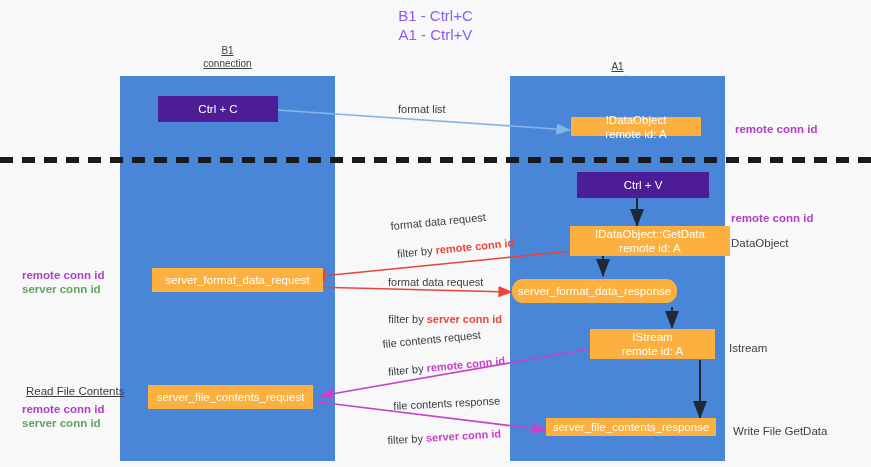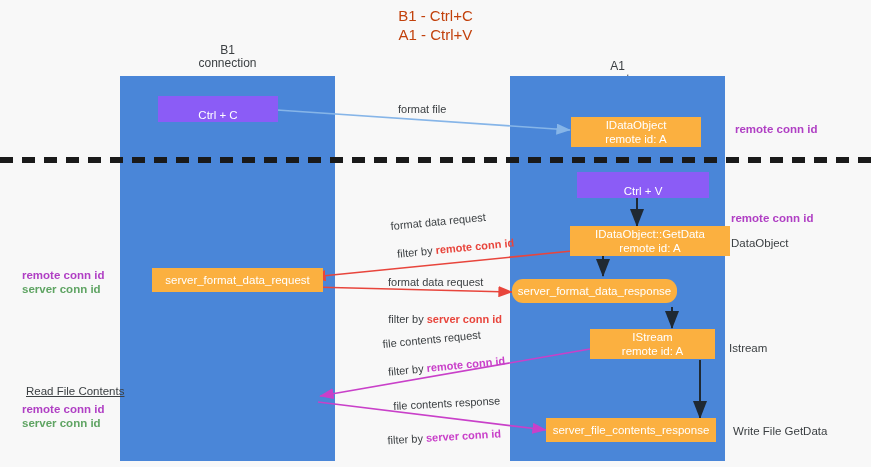--- a/index.html
+++ b/index.html
@@ -14,32 +14,33 @@
     font-family: "Liberation Sans", sans-serif;
     overflow: hidden;
   }
   .abs { position: absolute; }
 
   
   #title {
     left: 0; top: 6px; width: 871px;
     text-align: center;
     font-size: 15px;
-    color: #c2410c;
+    color: #8b5cf6;
     line-height: 19px;
     white-space: pre;
   }
 
   
   .col-header {
     text-align: center;
-    font-size: 12px;
+    font-size: 10px;
     color: #3c4043;
     line-height: 13px;
     white-space: pre;
+    text-decoration: underline;
   }
   #hdr-b1 { left: 120px; top: 44px; width: 215px; }
   #hdr-a1 { left: 510px; top: 60px; width: 215px; }
 
   
   .lane {
     background: #4a86d8;
   }
   #lane-b1 { left: 120px; top: 76px; width: 215px; height: 385px; }
   #lane-a1 { left: 510px; top: 76px; width: 215px; height: 385px; }
@@ -57,21 +58,21 @@
     display: flex;
     flex-direction: column;
     align-items: center;
     justify-content: center;
     color: #ffffff;
     font-size: 11.5px;
     line-height: 14px;
     text-align: center;
     white-space: pre;
   }
-  .node.green { background: #8b5cf6; justify-content: flex-end; }
+  .node.green { background: #4c1d95; }
   .node.orange { background: #fbb champion; }
   .node.orange { background: #fbb040; }
   .node .l2 { font-size: 11.5px; }
 
   
   .side-note {
     font-size: 11.5px;
     line-height: 14px;
     white-space: pre;
     color: #3c4043;
@@ -145,21 +146,21 @@
 
     <line x1="318" y1="402" x2="546" y2="430" stroke="#c940c9" stroke-width="1.6" marker-end="url(#ah-mag)"></line>
 
     <line x1="700" y1="360" x2="700" y2="418" stroke="#1f2933" stroke-width="2" marker-end="url(#ah-dark)"></line>
   </svg>
 
   <div class="abs node green" style="left:158px; top:96px; width:120px; height:26px;">
     <span>Ctrl + C</span>
   </div>
 
-  <div class="abs node orange" style="left:571px; top:117px; width:130px; height:30px;">
+  <div class="abs node orange" style="left:571px; top:117px; width:130px; height:19px;">
     <span>IDataObject</span>
     <span class="l2">remote id: A</span>
   </div>
 
   <div class="abs node green" style="left:577px; top:172px; width:132px; height:26px;">
     <span>Ctrl + V</span>
   </div>
 
   <div class="abs node orange" style="left:570px; top:226px; width:160px; height:30px;">
     <span>IDataObject::GetData</span>
@@ -172,28 +173,31 @@
 
   <div class="abs node orange" style="left:512px; top:279px; width:165px; height:24px;border-radius:11px;">
     <span>server_format_data_response</span>
   </div>
 
   <div class="abs node orange" style="left:590px; top:329px; width:125px; height:30px;">
     <span>IStream</span>
     <span class="l2">remote id: A</span>
   </div>
 
-
-  <div class="abs node orange" style="left:546px; top:418px; width:170px; height:24px;">
+  <div class="abs node orange" style="left:148px; top:385px; width:165px; height:24px;">
+    <span>server_file_contents_request</span>
+  </div>
+
+  <div class="abs node orange" style="left:546px; top:418px; width:170px; height:18px;">
     <span>server_file_contents_response</span>
   </div>
 
   <div class="abs" id="divider"></div>
 
-  <div class="abs edge-label" style="left:398px; top:102px;">format file</div>
+  <div class="abs edge-label" style="left:398px; top:102px;">format list</div>
 
   <div class="abs edge-label" style="left:390px; top:219px; transform: rotate(-5.5deg);">format data request</div>
   <div class="abs edge-label" style="left:383px; top:234px; transform: rotate(-5.5deg);">
     <span>filter by </span><span class="lbl-red">remote conn id</span>
   </div>
 
   <div class="abs edge-label" style="left:388px; top:275px;">format data request</div>
   <div class="abs edge-label" style="left:376px; top:298px;">
     <span>filter by </span><span class="lbl-red">server conn id</span>
   </div>

